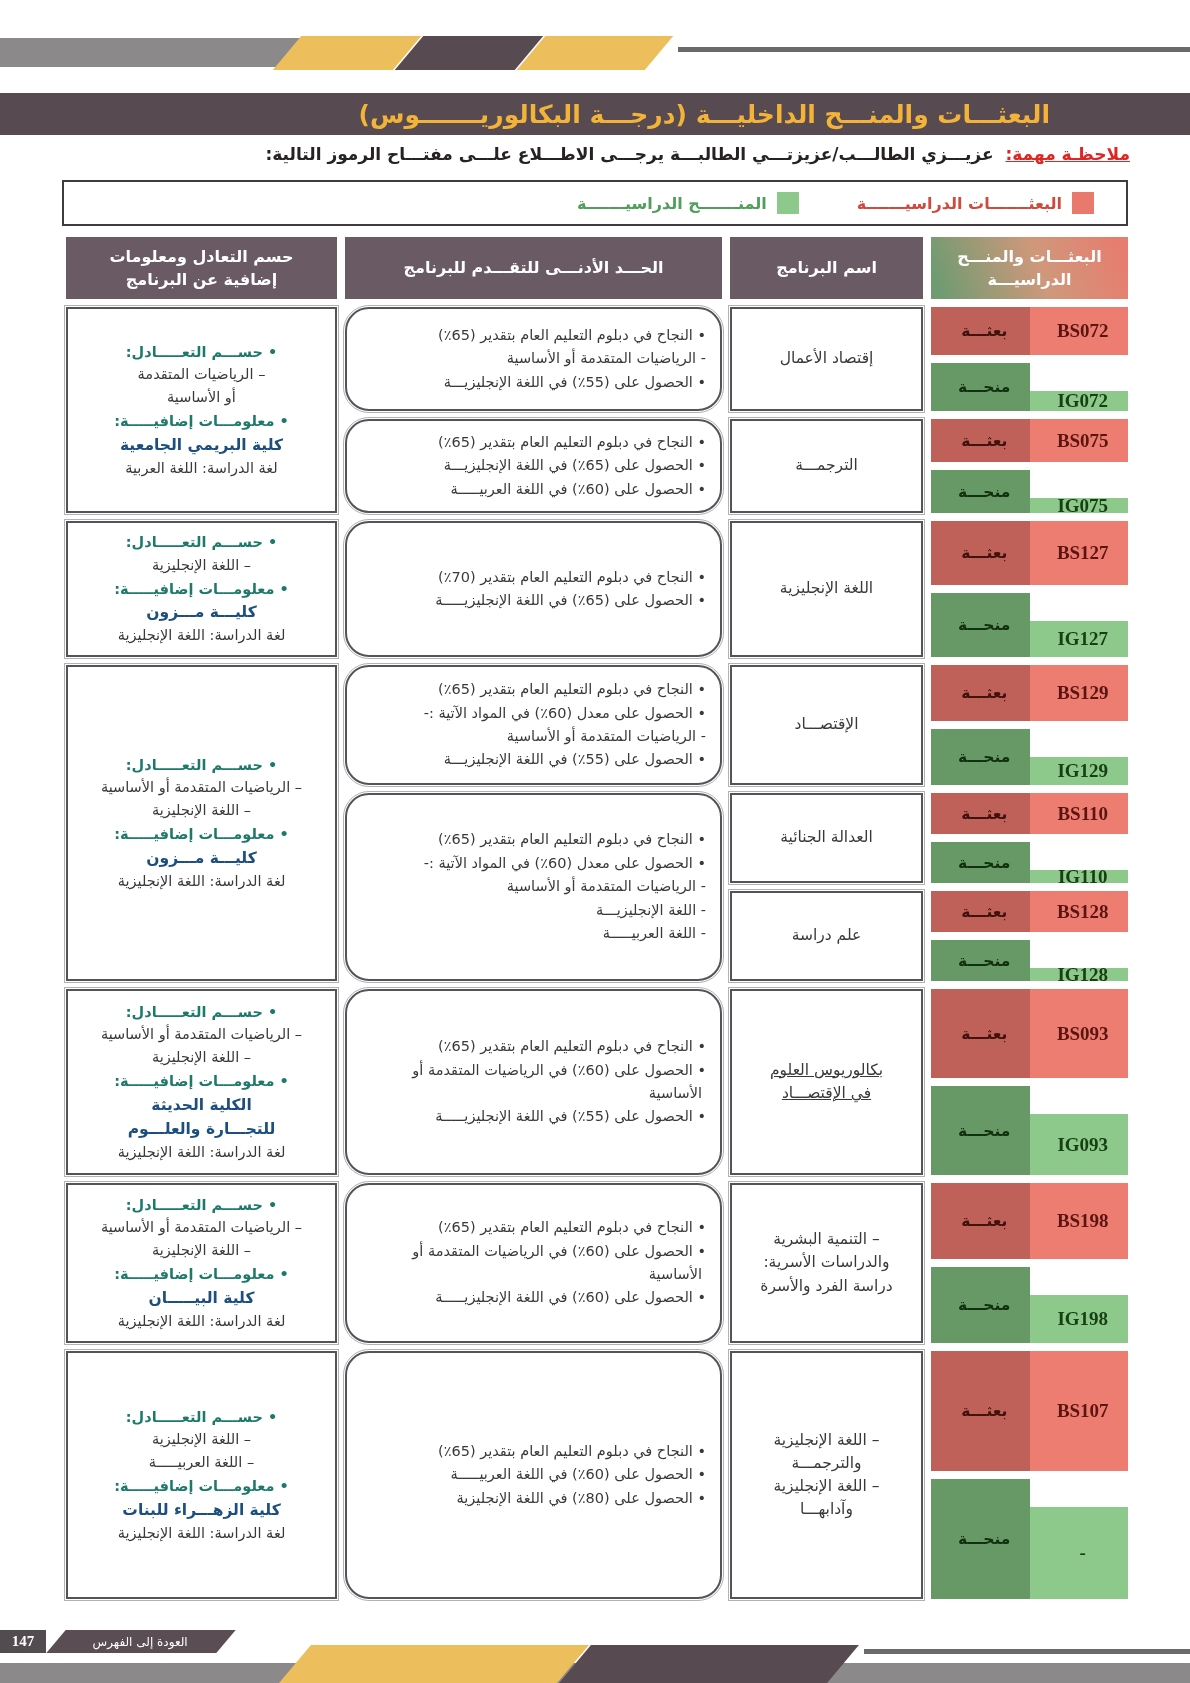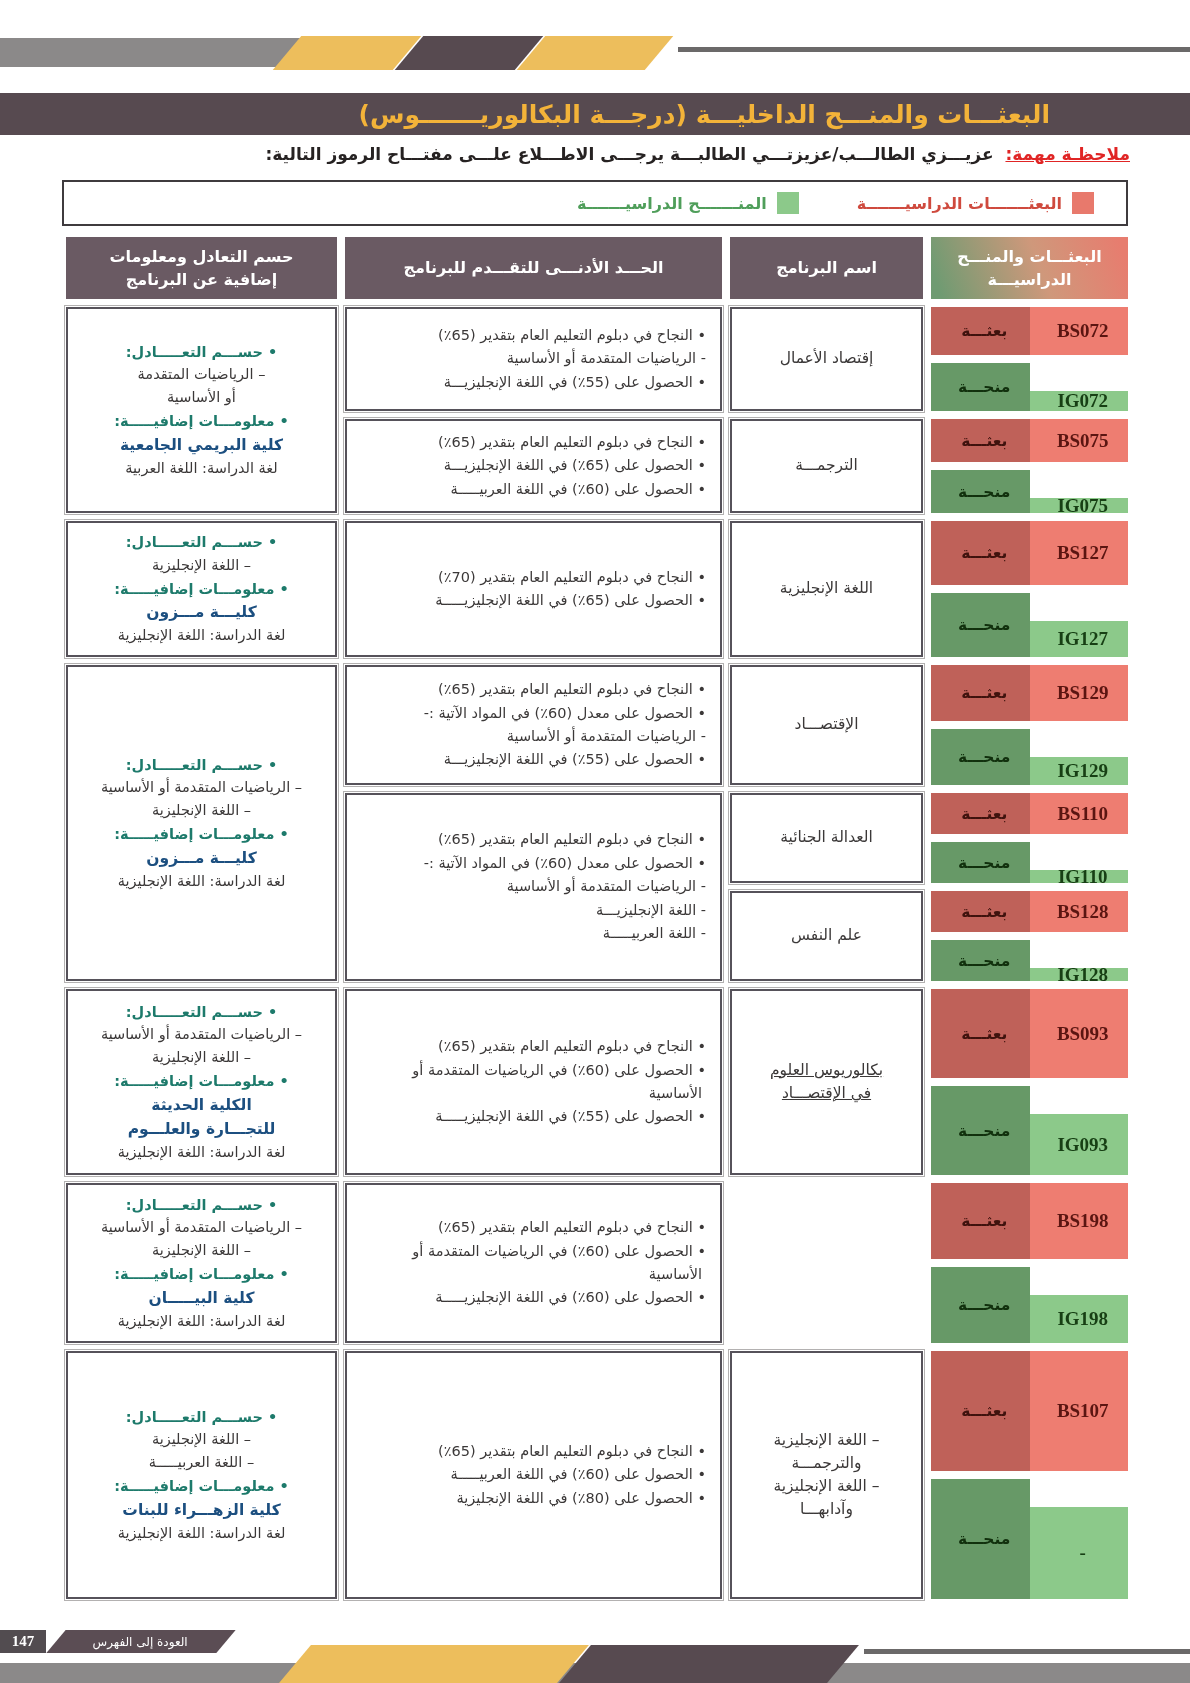--- a/index.html
+++ b/index.html
@@ -60,21 +60,21 @@
   .red .code-half{background:#ee7d71;color:#5a1511;}
   .green .label-half{background:#679967;color:#11300d;font-size:15.5px;font-weight:bold;}
   .green .code-half{background:#8cc98a;color:#173f14;margin-top:28px;}
   .code-half{font-family:"Liberation Serif",serif;font-size:19px;font-weight:bold;direction:ltr;}
   .prog-cell{
     display:flex;align-items:center;justify-content:center;text-align:center;
     font-size:15.5px;white-space:pre-line;line-height:1.5;padding:12px;
   }
   .req-cell{
     display:flex;flex-direction:column;justify-content:center;text-align:right;
-    font-size:14.5px;line-height:1.62;padding:0 14px;
+    font-size:14.5px;line-height:1.62;padding:0 14px;border-radius:24px;
   }
   .req-line{padding-right:4px;text-indent:-4px;}
   .notes-cell{
     display:flex;flex-direction:column;justify-content:center;align-items:center;text-align:center;
     font-size:14.5px;line-height:1.55;padding:6px 8px;
   }
   .n-h{color:#1d7a6b;font-weight:bold;}
   .n-h:not(:first-child){margin-top:2px;}
   .n-c{color:#1c4f80;font-weight:bold;font-size:15.5px;}
   .n-d{color:#3b3838;}
@@ -172,39 +172,42 @@
     </div>
     <div class="tcell prog-cell" style="grid-area: 10 / 2 / span 2;">العدالة الجنائية</div>
     <div class="tcell code-cell red" style="grid-area: 12 / 1;">
       <div class="half label-half">بعثـــة</div>
       <div class="half code-half">BS128</div>
     </div>
     <div class="tcell code-cell green" style="grid-area: 13 / 1;">
       <div class="half label-half">منحـــة</div>
       <div class="half code-half">IG128</div>
     </div>
-    <div class="tcell prog-cell" style="grid-area: 12 / 2 / span 2;">علم النفس</div>
+    <div class="tcell prog-cell" style="grid-area: 12 / 2 / span 2;">علم دراسة</div>
     <div class="tcell code-cell red" style="grid-area: 14 / 1;">
       <div class="half label-half">بعثـــة</div>
       <div class="half code-half">BS093</div>
     </div>
     <div class="tcell code-cell green" style="grid-area: 15 / 1;">
       <div class="half label-half">منحـــة</div>
       <div class="half code-half">IG093</div>
     </div>
     <div class="tcell prog-cell" style="grid-area: 14 / 2 / span 2; text-decoration: underline;">بكالوريوس العلوم
 في الإقتصـــاد</div>
     <div class="tcell code-cell red" style="grid-area: 16 / 1;">
       <div class="half label-half">بعثـــة</div>
       <div class="half code-half">BS198</div>
     </div>
     <div class="tcell code-cell green" style="grid-area: 17 / 1;">
       <div class="half label-half">منحـــة</div>
       <div class="half code-half">IG198</div>
     </div>
+    <div class="tcell prog-cell" style="grid-area: 16 / 2 / span 2;">– التنمية البشرية
+والدراسات الأسرية:
+دراسة الفرد والأسرة</div>
     <div class="tcell code-cell red" style="grid-area: 18 / 1;">
       <div class="half label-half">بعثـــة</div>
       <div class="half code-half">BS107</div>
     </div>
     <div class="tcell code-cell green" style="grid-area: 19 / 1;">
       <div class="half label-half">منحـــة</div>
       <div class="half code-half">-</div>
     </div>
     <div class="tcell prog-cell" style="grid-area: 18 / 2 / span 2;">– اللغة الإنجليزية
 والترجمـــة

